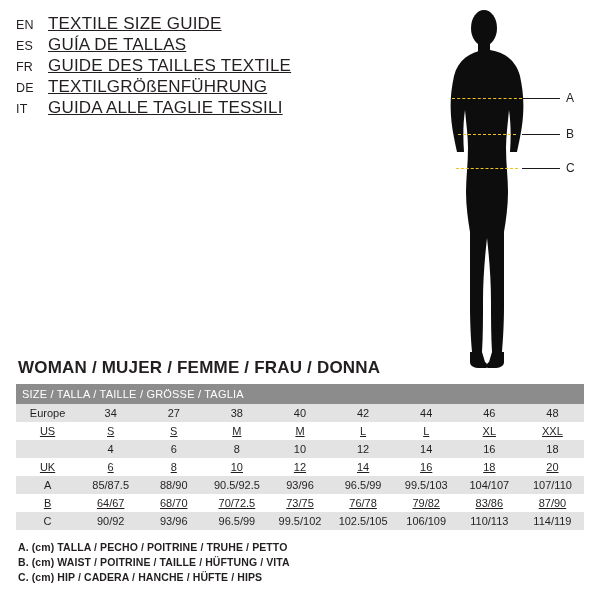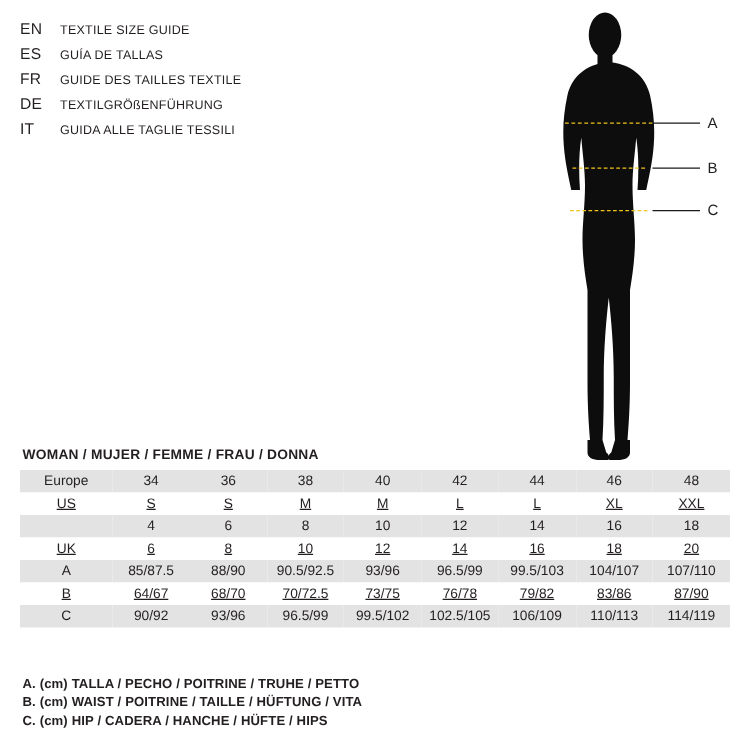--- a/index.html
+++ b/index.html
@@ -35,21 +35,22 @@
     font-size: 13.5px;
     letter-spacing: 0.2px;
   }
   .title-lang {
     width: 32px;
     flex: 0 0 32px;
     font-size: 12.5px;
   }
   .title-text {
     flex: 1 1 auto;
-    font-size: 10px;
+    font-size: 17px;
+    text-decoration: underline;
   }
 
   
   .figure {
     position: absolute;
     left: 430px;
     top: 6px;
     width: 160px;
     height: 370px;
   }
@@ -73,21 +74,21 @@
   }
 
   
   .table-wrap {
     position: absolute;
     left: 16px;
     top: 358px;
     width: 568px;
   }
   .woman-head {
-    font-size: 11px;
+    font-size: 17px;
     font-weight: bold;
     letter-spacing: 0.2px;
     padding: 0 0 6px 2px;
   }
   table.sizes {
     border-collapse: collapse;
     width: 568px;
     font-size: 11px;
     table-layout: fixed;
   }
@@ -204,25 +205,28 @@
   <div class="measure-solid" style="left:522px; top:134px; width:38px;"></div>
   <div class="measure-label" style="left:566px; top:127px;">B</div>
 
   <div class="measure-solid" style="left:522px; top:168px; width:38px;"></div>
   <div class="measure-label" style="left:566px; top:161px;">C</div>
 
   <div class="table-wrap">
     <div class="woman-head">WOMAN / MUJER / FEMME / FRAU / DONNA</div>
     <table class="sizes">
       <tbody>
+        <tr class="header-row">
+          <td colspan="9">SIZE / TALLA / TAILLE / GRÖSSE / TAGLIA</td>
+        </tr>
 
         <tr class="shade">
           <td class="rowlabel">Europe</td>
           <td>34</td>
-          <td>36</td>
+          <td>27</td>
           <td>38</td>
           <td>40</td>
           <td>42</td>
           <td>44</td>
           <td>46</td>
           <td>48</td>
         </tr>
 
         <tr class="plain">
           <td class="rowlabel">US</td>

